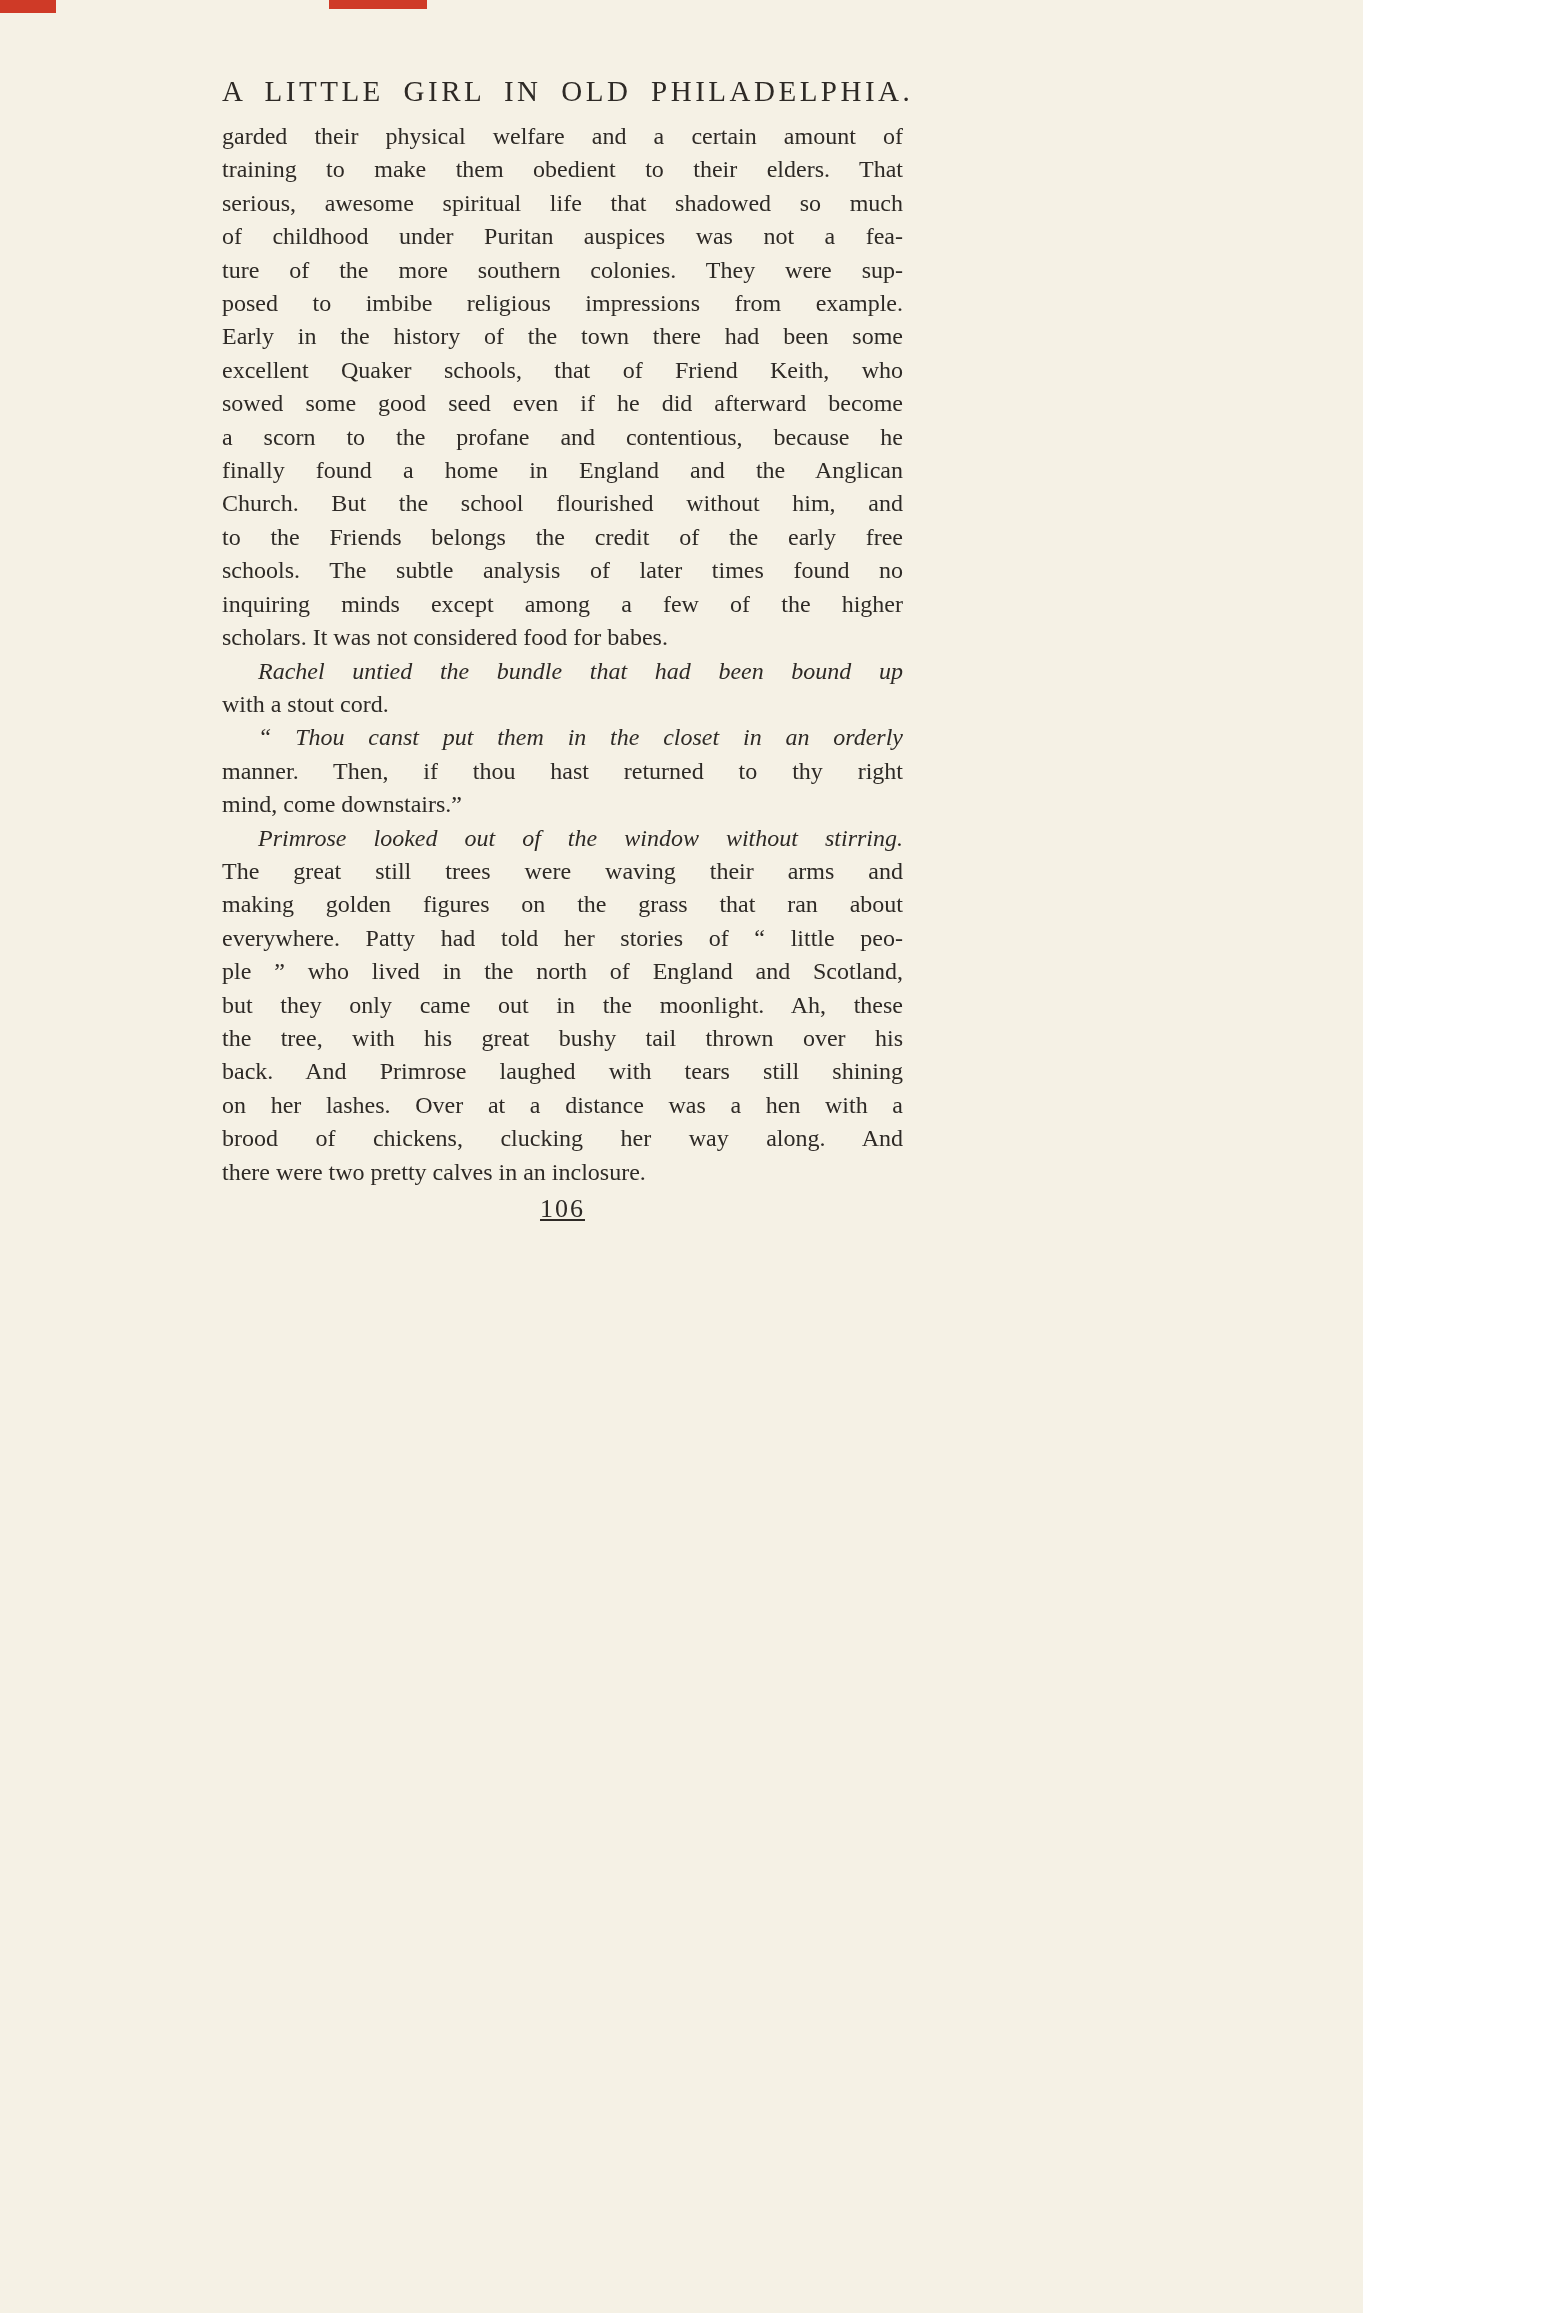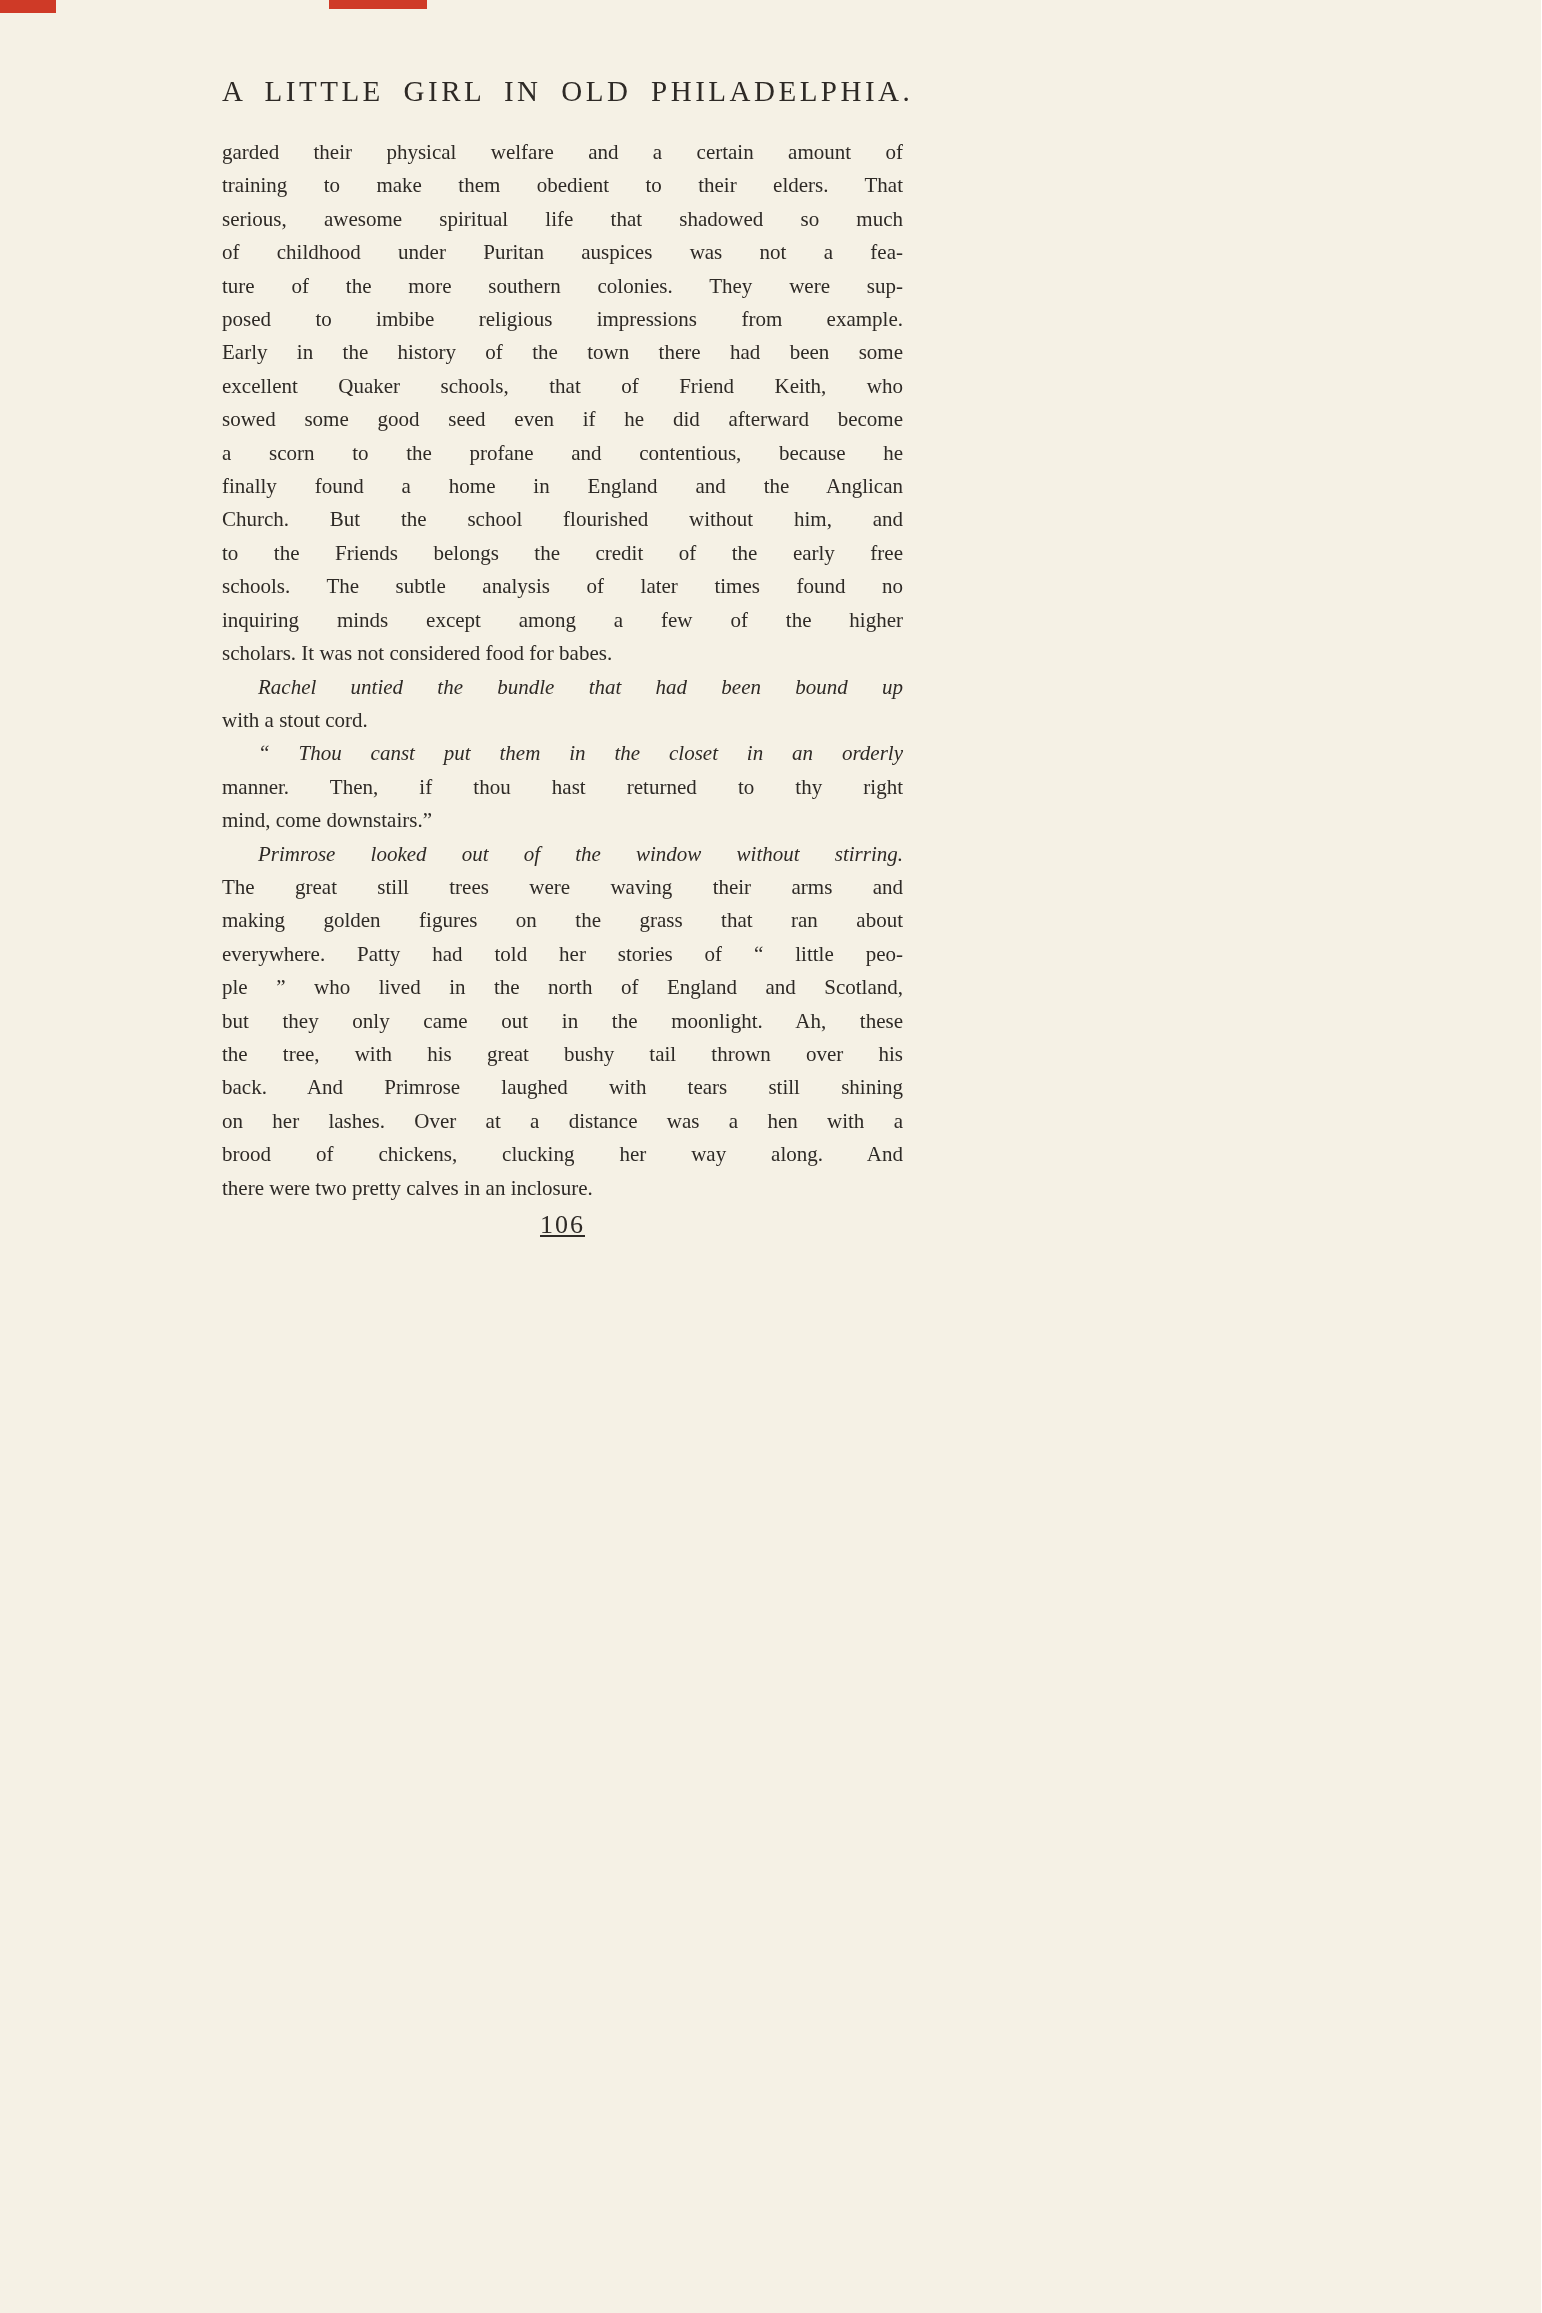--- a/index.html
+++ b/index.html
@@ -1,20 +1,20 @@
 <!DOCTYPE html>
 <html><head>
 <meta charset="utf-8">
 <style>
   html, body { margin: 0; padding: 0; }
   body { width: 1542px; height: 2313px; }
 
   .book-page {
     position: relative;
-    width: 1541px;
+    width: 1363px;
     height: 2313px;
     background: #f5f1e5;
     overflow: hidden;
     font-family: "Liberation Serif", serif;
     color: #2e2a26;
   }
 
   
   .red-mark {
     position: absolute;
@@ -33,22 +33,22 @@
   .running-head {
     text-align: center;
     white-space: nowrap;
     font-size: 29px;
     line-height: 34px;
     letter-spacing: 3.5px;
     word-spacing: 9px;
   }
 
   .body-text {
-    margin-top: 28px;
-    font-size: 21px;
+    margin-top: 12px;
+    font-size: 24px;
     line-height: 33.4px;
   }
 
   .line {
     text-align: justify;
     text-align-last: justify;
   }
   .line.para-end { text-align-last: left; }
   .line.indent   { text-indent: 36px; font-style: italic; }
 

